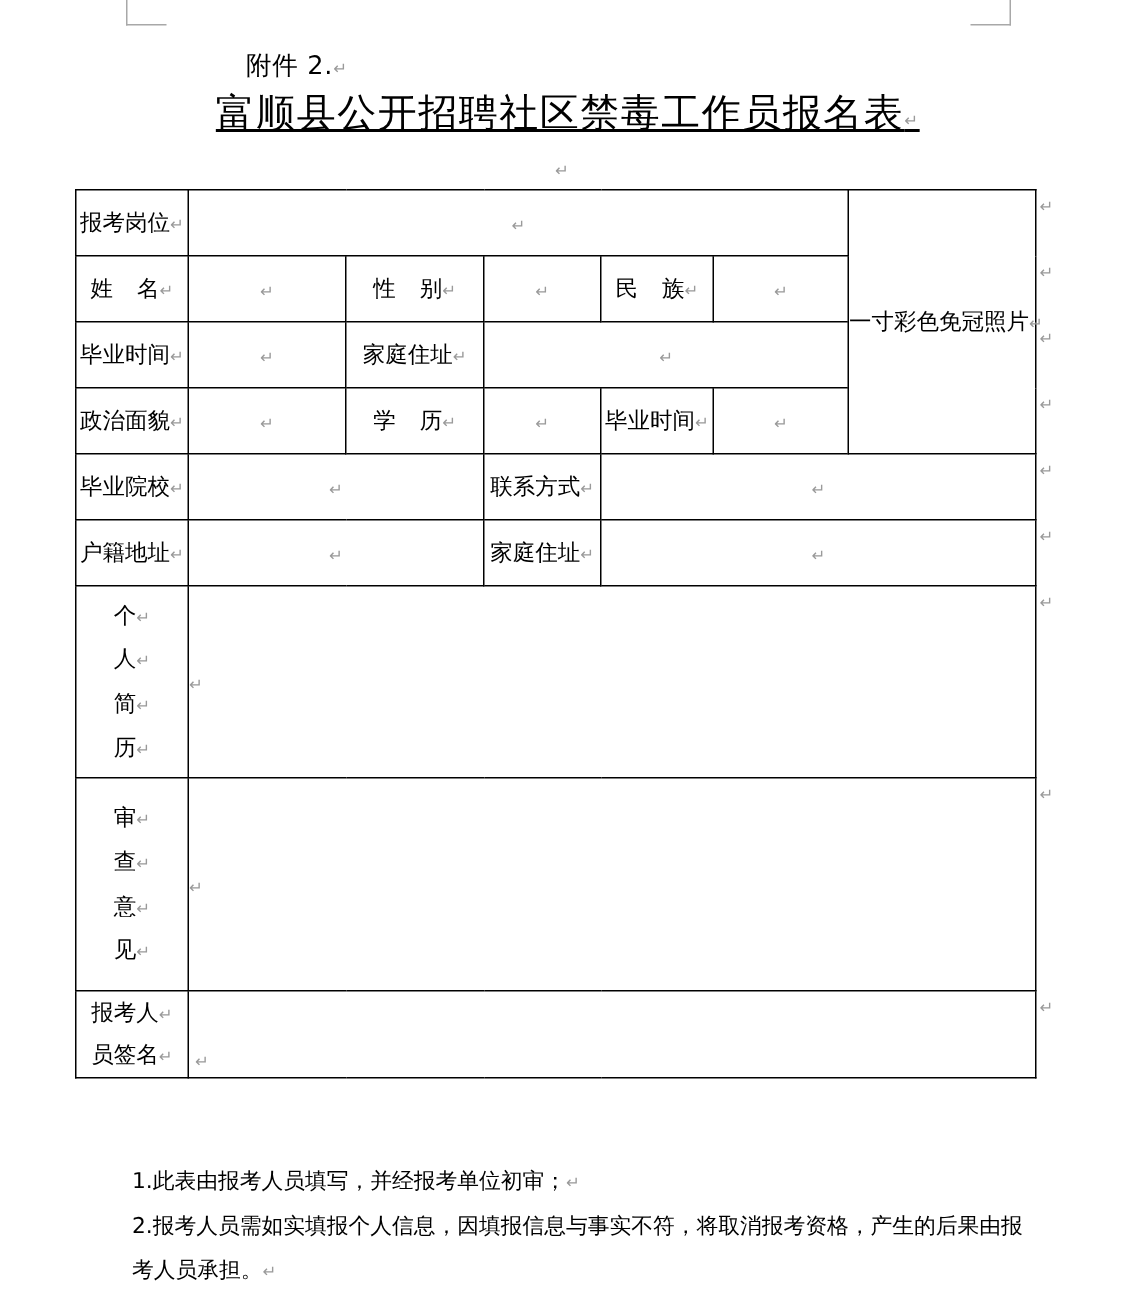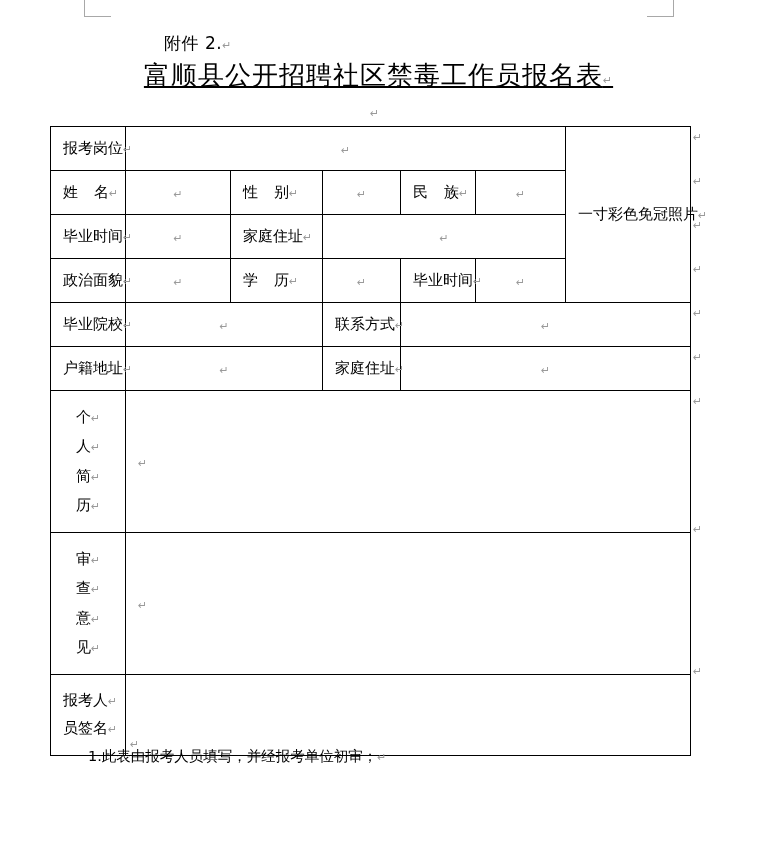--- a/index.html
+++ b/index.html
@@ -68,31 +68,31 @@
   .form-table {
     position: absolute;
     left: 50px;
     top: 126px;
     width: 640px;
     border-collapse: collapse;
     table-layout: fixed;
   }
   .form-table td {
     border: 1px solid #000000;
-    padding: 12px;
+    padding: 0;
     vertical-align: middle;
     font-size: 15px;
   }
   .lbl {
     text-align: center;
     white-space: nowrap;
     padding: 0 2px;
   }
   .lbl-spaced {
-    text-align: left;
+    text-align: center;
     white-space: nowrap;
   }
   .lbl-spaced .gap { display: inline-block; width: 16px; }
   .val {
     text-align: center;
   }
   .val-left {
     text-align: left;
     padding-left: 4px;
     vertical-align: top;
@@ -126,21 +126,21 @@
 
   
   .notes {
     position: absolute;
     left: 88px;
     top: 742px;
     width: 600px;
     font-size: 14.5px;
     line-height: 2.05;
   }
-  .notes .note-line { white-space: nowrap; }
+  .notes .note-line { white-space: nowrap; margin-top: 32px; }
   .notes .note-wrap { white-space: normal; }
 </style>
 </head>
 <body>
 
 <div class="corner-mark corner-tl"></div>
 <div class="corner-mark corner-tr"></div>
 
 <div class="attachment-line"><span>附件 2.</span><span class="pilcrow">↵</span></div>
 
@@ -242,13 +242,14 @@
   <span class="mm" style="top:138px">↵</span>
   <span class="mm" style="top:182px">↵</span>
   <span class="mm" style="top:226px">↵</span>
   <span class="mm" style="top:270px">↵</span>
   <span class="mm" style="top:398px">↵</span>
   <span class="mm" style="top:540px">↵</span>
 </div>
 
 <div class="notes">
   <div class="note-line"><span>1.此表由报考人员填写，并经报考单位初审；</span><span class="pilcrow">↵</span></div>
+  <div class="note-wrap"><span>2.报考人员需如实填报个人信息，因填报信息与事实不符，将取消报考资格，产生的后果由报考人员承担。</span><span class="pilcrow">↵</span></div>
 </div>
 
 </body></html>

